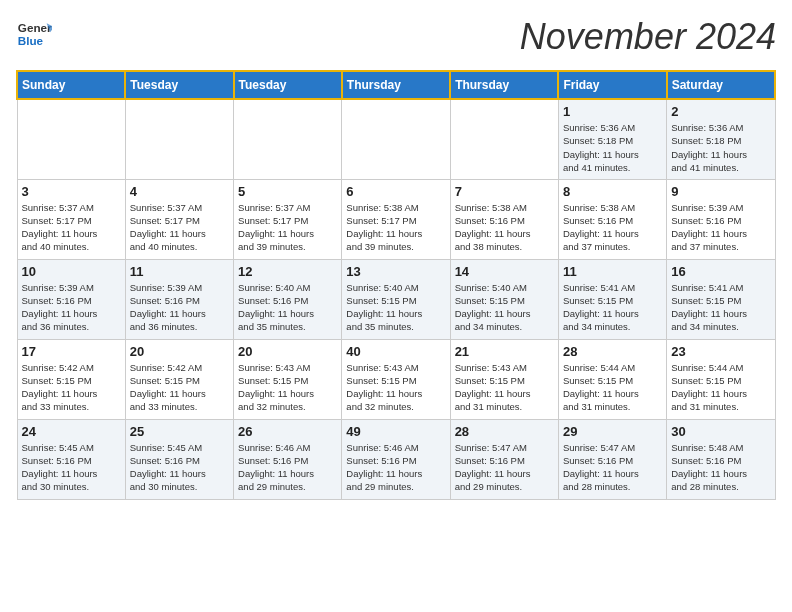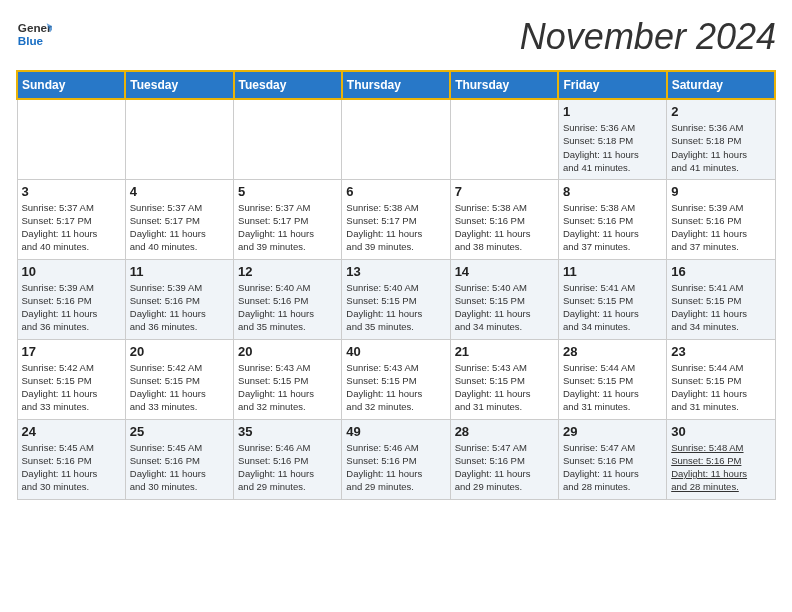--- a/index.html
+++ b/index.html
@@ -296,21 +296,21 @@
 and 30 minutes.</div>
         </td>
         <td>
           <span class="day-num">25</span>
           <div class="day-info" style="white-space: pre-line;">Sunrise: 5:45 AM
 Sunset: 5:16 PM
 Daylight: 11 hours
 and 30 minutes.</div>
         </td>
         <td>
-          <span class="day-num">35</span>
+          <span class="day-num">26</span>
           <div class="day-info" style="white-space: pre-line;">Sunrise: 5:46 AM
 Sunset: 5:16 PM
 Daylight: 11 hours
 and 29 minutes.</div>
         </td>
         <td>
           <span class="day-num">49</span>
           <div class="day-info" style="white-space: pre-line;">Sunrise: 5:46 AM
 Sunset: 5:16 PM
 Daylight: 11 hours
@@ -325,20 +325,20 @@
         </td>
         <td>
           <span class="day-num">29</span>
           <div class="day-info" style="white-space: pre-line;">Sunrise: 5:47 AM
 Sunset: 5:16 PM
 Daylight: 11 hours
 and 28 minutes.</div>
         </td>
         <td>
           <span class="day-num">30</span>
-          <div class="day-info" style="white-space: pre-line; text-decoration: underline;">Sunrise: 5:48 AM
+          <div class="day-info" style="white-space: pre-line;">Sunrise: 5:48 AM
 Sunset: 5:16 PM
 Daylight: 11 hours
 and 28 minutes.</div>
         </td>
       </tr>
     </tbody>
 </table>
 
 </body></html>

